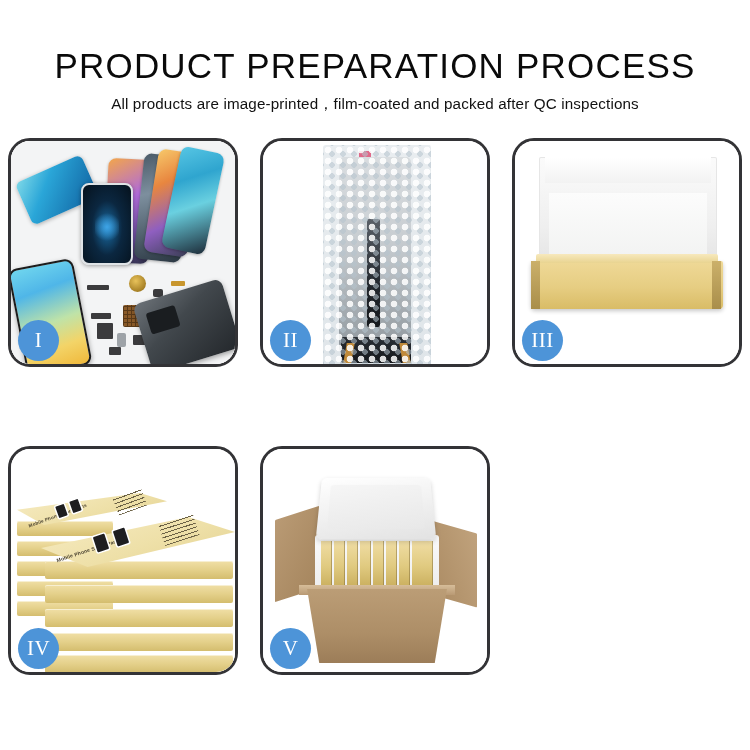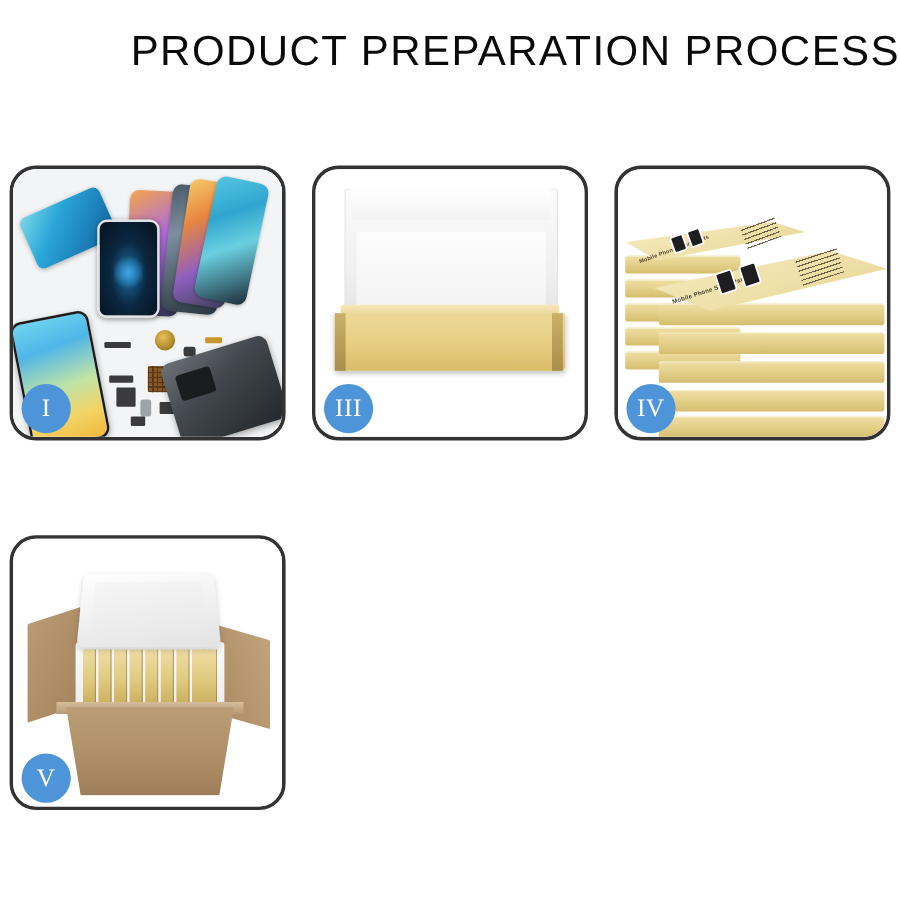--- a/index.html
+++ b/index.html
@@ -10,22 +10,22 @@
   body {
     width: 750px;
     height: 750px;
     font-family: "Liberation Sans", sans-serif;
     overflow: hidden;
     position: relative;
   }
 
   
   .header {
-    padding-top: 25px;
-    text-align: right;
+    padding-top: 48px;
+    text-align: center;
   }
   .title {
     font-size: 35px;
     font-weight: 500;
     letter-spacing: 1.2px;
     color: #0a0a0a;
     line-height: 1.05;
     white-space: nowrap;
     font-family: "Liberation Sans", sans-serif;
   }
@@ -228,20 +228,21 @@
   .p6-tab1  { position:absolute; left:38px; top:118px; width:15px; height:18px;
               background:#a98a63; }
   .p6-tab2  { position:absolute; left:46px; top:188px; width:15px; height:14px;
               background:#a98a63; }
 </style>
 </head>
 <body>
 
 <div class="header">
   <div class="title">PRODUCT PREPARATION PROCESS</div>
+  <div class="subtitle">All products are image-printed，film-coated and packed after QC inspections</div>
 </div>
 
 <div class="grid">
 
   <div class="panel">
     <div class="panel-inner">
       <div class="p1-bg"></div>
       <div class="ph ph-b"></div>
       <div class="ph ph-a"></div>
       <div class="ph ph-c"></div>
@@ -264,20 +265,36 @@
         <div class="pt" style="left:66px; top:60px; width:10px;height:12px;"></div>
         <div class="pt" style="left:82px; top:62px; width:10px;height:12px;border-radius:50% 50% 2px 2px;"></div>
         <div class="pt gold" style="left:98px; top:58px; width:8px;height:12px;"></div>
         <div class="pt" style="left:26px; top:78px; width:12px;height:8px;"></div>
       </div>
       <div class="ph-back"></div>
     </div>
     <div class="badge">I</div>
   </div>
 
+  <div class="panel">
+    <div class="panel-inner">
+      <div class="p2-wrap">
+        <div class="p2-lcd"></div>
+        <div class="p2-tab"></div>
+        <div class="p2-conn"></div>
+        <div class="p2-flex"></div>
+        <div class="p2-base"></div>
+        <div class="p2-au1"></div>
+        <div class="p2-au2"></div>
+        <div class="bubbles"></div>
+        <div class="bubbles b2"></div>
+      </div>
+    </div>
+    <div class="badge">II</div>
+  </div>
 
   <div class="panel">
     <div class="panel-inner">
       <div class="p3-lid"></div>
       <div class="p3-lidtop"></div>
       <div class="p3-foam"></div>
       <div class="p3-items">
         <div class="bubbles"></div>
       </div>
       <div class="p3-tray"></div>

